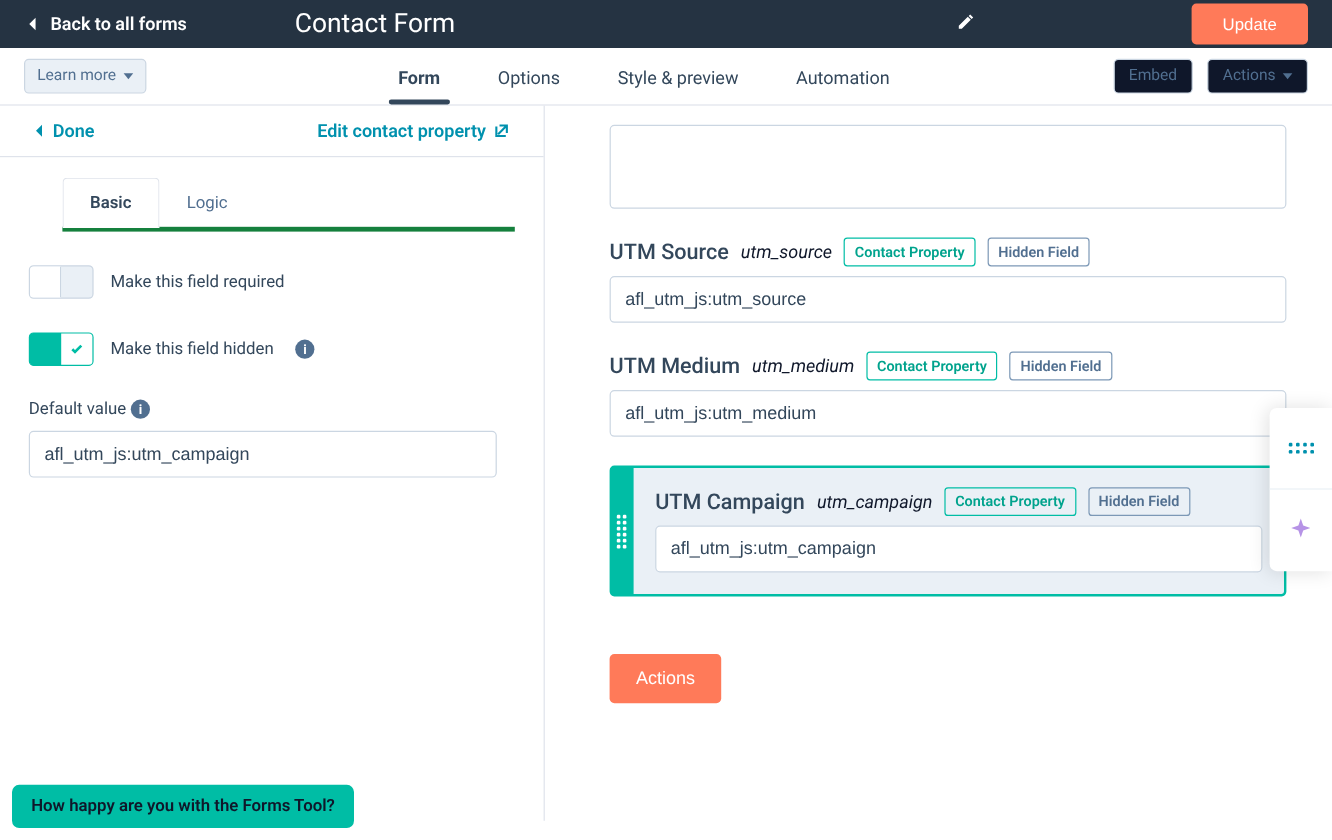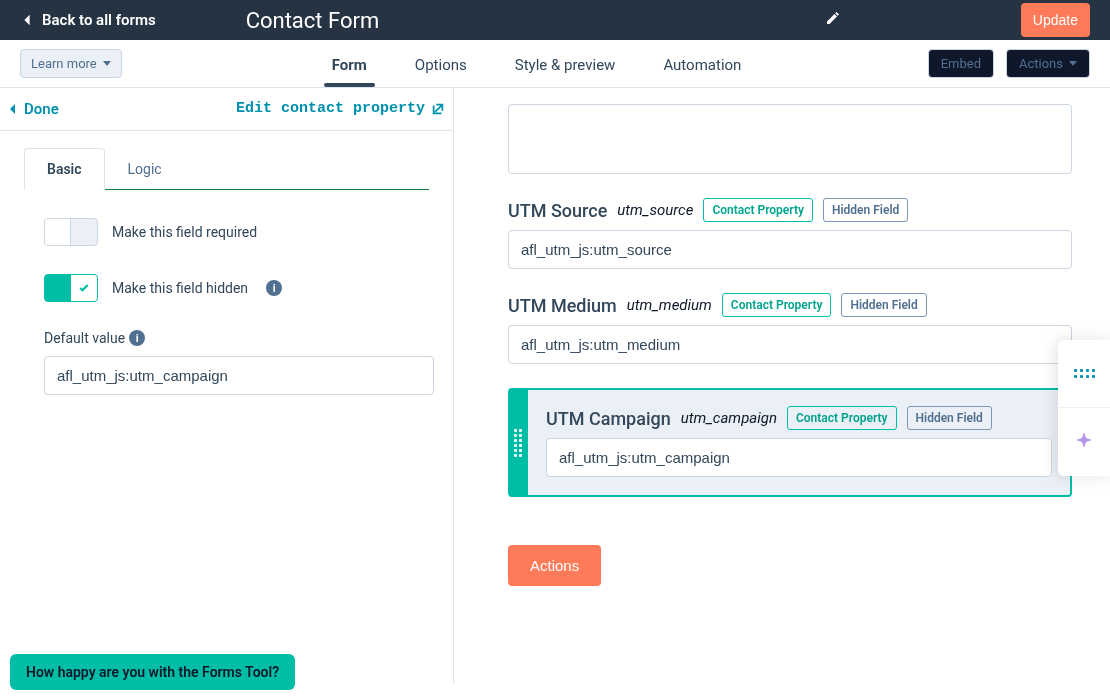--- a/index.html
+++ b/index.html
@@ -5,49 +5,49 @@
 * { box-sizing: border-box; margin: 0; padding: 0; }
 body { font-family: -apple-system, BlinkMacSystemFont, "Segoe UI", Roboto, sans-serif; background: #fff; overflow: hidden; width: 1110px; height: 700px; position: relative; }
 
 
 .topbar { background: #253342; height: 40px; display: flex; align-items: center; padding: 0 20px; color: #fff; }
 .back { display: flex; align-items: center; gap: 8px; font-weight: 600; font-size: 15px; cursor: pointer; }
 .back svg { width: 14px; height: 14px; fill: #fff; }
 .title { margin-left: 90px; font-size: 22px; font-weight: 400; }
 .title-edit { margin-left: auto; margin-right: 180px; cursor: pointer; }
 .title-edit svg { width: 16px; height: 16px; fill: #fff; }
-.update-btn { background: #ff7a59; color: #fff; border: none; border-radius: 4px; padding: 9px 12px; font-size: 14px; font-weight: 500; cursor: pointer; }
+.update-btn { background: #ff7a59; color: #fff; border: none; border-radius: 4px; padding: 9px 26px; font-size: 14px; font-weight: 500; cursor: pointer; }
 
 
 .tabsbar { height: 48px; border-bottom: 1px solid #dfe3eb; display: flex; align-items: center; padding: 0 20px; }
 .learn-more { border: 1px solid #cbd6e2; border-radius: 4px; padding: 6px 10px; font-size: 13px; background: #eaf0f6; color: #516f90; cursor: pointer; display: flex; align-items: center; gap: 6px; }
 .learn-more::after { content: ""; border-left: 4px solid transparent; border-right: 4px solid transparent; border-top: 5px solid #516f90; }
 .maintabs { display: flex; gap: 48px; margin-left: 210px; }
 .maintabs .tab { font-size: 15px; color: #33475b; padding: 12px 0 10px; cursor: pointer; position: relative; }
 .maintabs .tab.active { font-weight: 700; color: #33475b; }
 .maintabs .tab.active::after { content: ""; position: absolute; left: -8px; right: -8px; bottom: -3px; height: 4px; background: #33475b; border-radius: 2px; }
 .right-actions { margin-left: auto; display: flex; gap: 12px; }
 .embed-btn, .actions-btn { border: 1px solid #cbd6e2; border-radius: 4px; padding: 6px 12px; font-size: 13px; background: #0f172a; color: #516f90; cursor: pointer; display: flex; align-items: center; gap: 6px; }
 .actions-btn::after { content: ""; border-left: 4px solid transparent; border-right: 4px solid transparent; border-top: 5px solid #516f90; }
 
 
 .body { display: flex; height: calc(700px - 56px - 48px); }
 .leftpane { width: 454px; border-right: 1px solid #dfe3eb; display: flex; flex-direction: column; }
-.donebar { display: flex; align-items: flex-start; justify-content: space-between; padding: 12px 8px; border-bottom: 1px solid #dfe3eb; }
+.donebar { display: flex; align-items: center; justify-content: space-between; padding: 12px 28px; border-bottom: 1px solid #dfe3eb; }
 .donebtn { color: #0091ae; font-weight: 600; font-size: 15px; cursor: pointer; display: flex; align-items: center; gap: 8px; }
 .donebtn svg { width: 8px; height: 12px; fill: #0091ae; }
-.editlink { color: #0091ae; font-weight: 600; font-size: 15px; cursor: pointer; display: flex; align-items: center; gap: 6px; font-family: Liberation Mono, monospace; }
+.editlink { color: #0091ae; font-weight: 600; font-size: 15px; cursor: pointer; display: flex; align-items: center; gap: 6px; }
 .editlink svg { width: 14px; height: 14px; fill: #0091ae; }
 
 .subtabbox { padding: 16px 24px 0; }
-.subtabs { display: flex; border-bottom: 1px solid #15803d; }
+.subtabs { display: flex; border-bottom: 4px solid #15803d; margin-left: 28px; }
 .subtab { padding: 12px 22px; font-size: 14px; color: #516f90; border: 1px solid transparent; cursor: pointer; position: relative; top: 1px; }
 .subtab.active { border: 1px solid #dfe3eb; border-bottom-color: #fff; border-radius: 4px 4px 0 0; color: #33475b; font-weight: 600; background: #fff; }
 
-.options { padding: 28px 44px; }
+.options { padding: 28px 24px; }
 .opt-row { display: flex; align-items: center; gap: 14px; margin-bottom: 28px; }
 .toggle { width: 54px; height: 28px; border-radius: 4px; border: 1px solid #cbd6e2; background: #eaf0f6; display: flex; cursor: pointer; position: relative; }
 .toggle-off .knob { position: absolute; left: 0; top: 0; width: 26px; height: 26px; background: #fff; border-right: 1px solid #cbd6e2; border-radius: 3px 0 0 3px; }
 .toggle-on { background: #00bda5; border-color: #00bda5; }
 .toggle-on .knob { position: absolute; right: 0; top: 0; width: 26px; height: 26px; background: #fff; border-radius: 0 3px 3px 0; display: flex; align-items: center; justify-content: center; }
 .toggle-on .knob svg { width: 12px; height: 12px; stroke: #00bda5; stroke-width: 3; fill: none; }
 .opt-label { font-size: 14px; color: #33475b; }
 .info-ic { width: 16px; height: 16px; background: #516f90; border-radius: 50%; color: #fff; font-size: 11px; font-weight: 700; display: inline-flex; align-items: center; justify-content: center; margin-left: 4px; }
 
 .defval { margin-top: 16px; }

